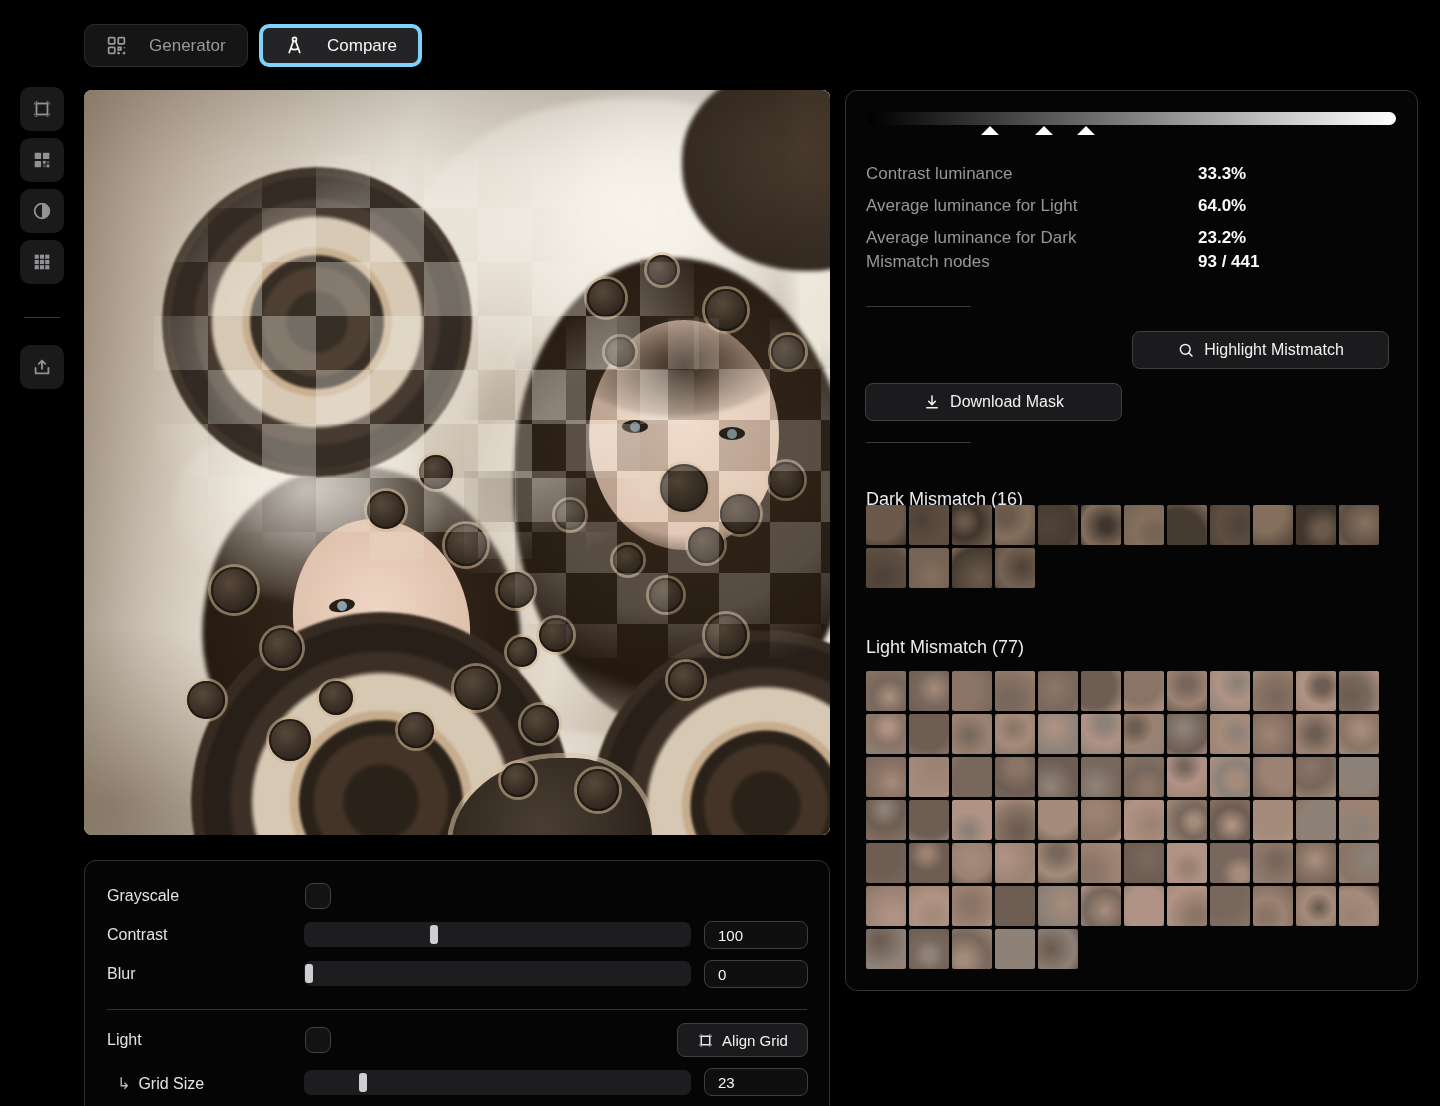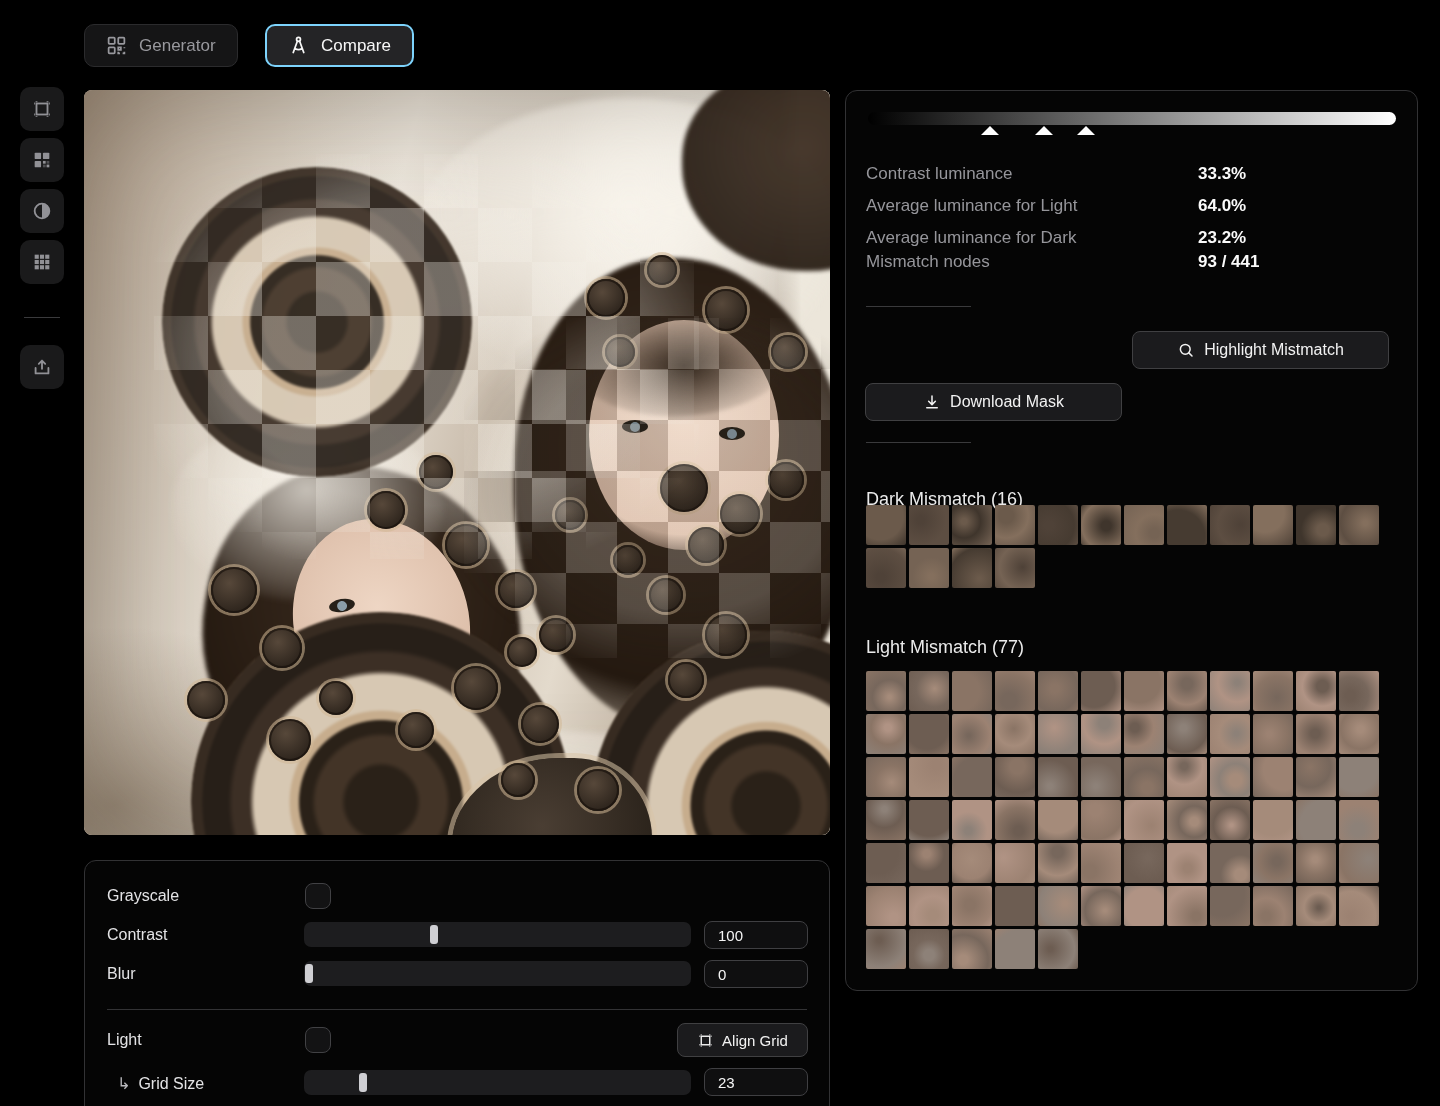--- a/index.html
+++ b/index.html
@@ -1,24 +1,24 @@
 <!DOCTYPE html>
 <html><head>
 <meta charset="utf-8">
 <style>
   html,body{margin:0;padding:0}
   body{width:1440px;height:1106px;position:relative;overflow:hidden;background:#000;
        font-family:"Liberation Sans","DejaVu Sans",sans-serif;color:#eee;
        -webkit-font-smoothing:antialiased}
 
   
-  .tab{position:absolute;top:24px;height:43px;display:flex;align-items:center;gap:12px;
+  .tab{position:absolute;top:24px;height:43px;display:flex;align-items:center;gap:22px;
        padding:0 21px;border-radius:10px;font-size:17px;cursor:pointer;box-sizing:border-box}
   .tab.inactive{left:84px;background:#151516;border:1px solid #2b2b2d;color:#98989d}
-  .tab.active{left:265px;background:#242426;border:2px solid #7dd3fc;color:#f7f7f7;font-weight:500}
+  .tab.active{left:259px;background:#242426;border:4px solid #7dd3fc;color:#f7f7f7;font-weight:500}
   .tab svg{display:block}
 
   
   .toolbtn{position:absolute;left:20px;width:44px;height:44px;border-radius:10px;
            background:#1a1a1b;display:flex;align-items:center;justify-content:center;
            color:#919196;cursor:pointer}
   .tool-divider{position:absolute;left:24px;top:317px;width:36px;border-top:1px solid #3a3a3c}
 
   
   .image-panel{position:absolute;left:84px;top:90px;width:746px;height:745px;border-radius:8px;

